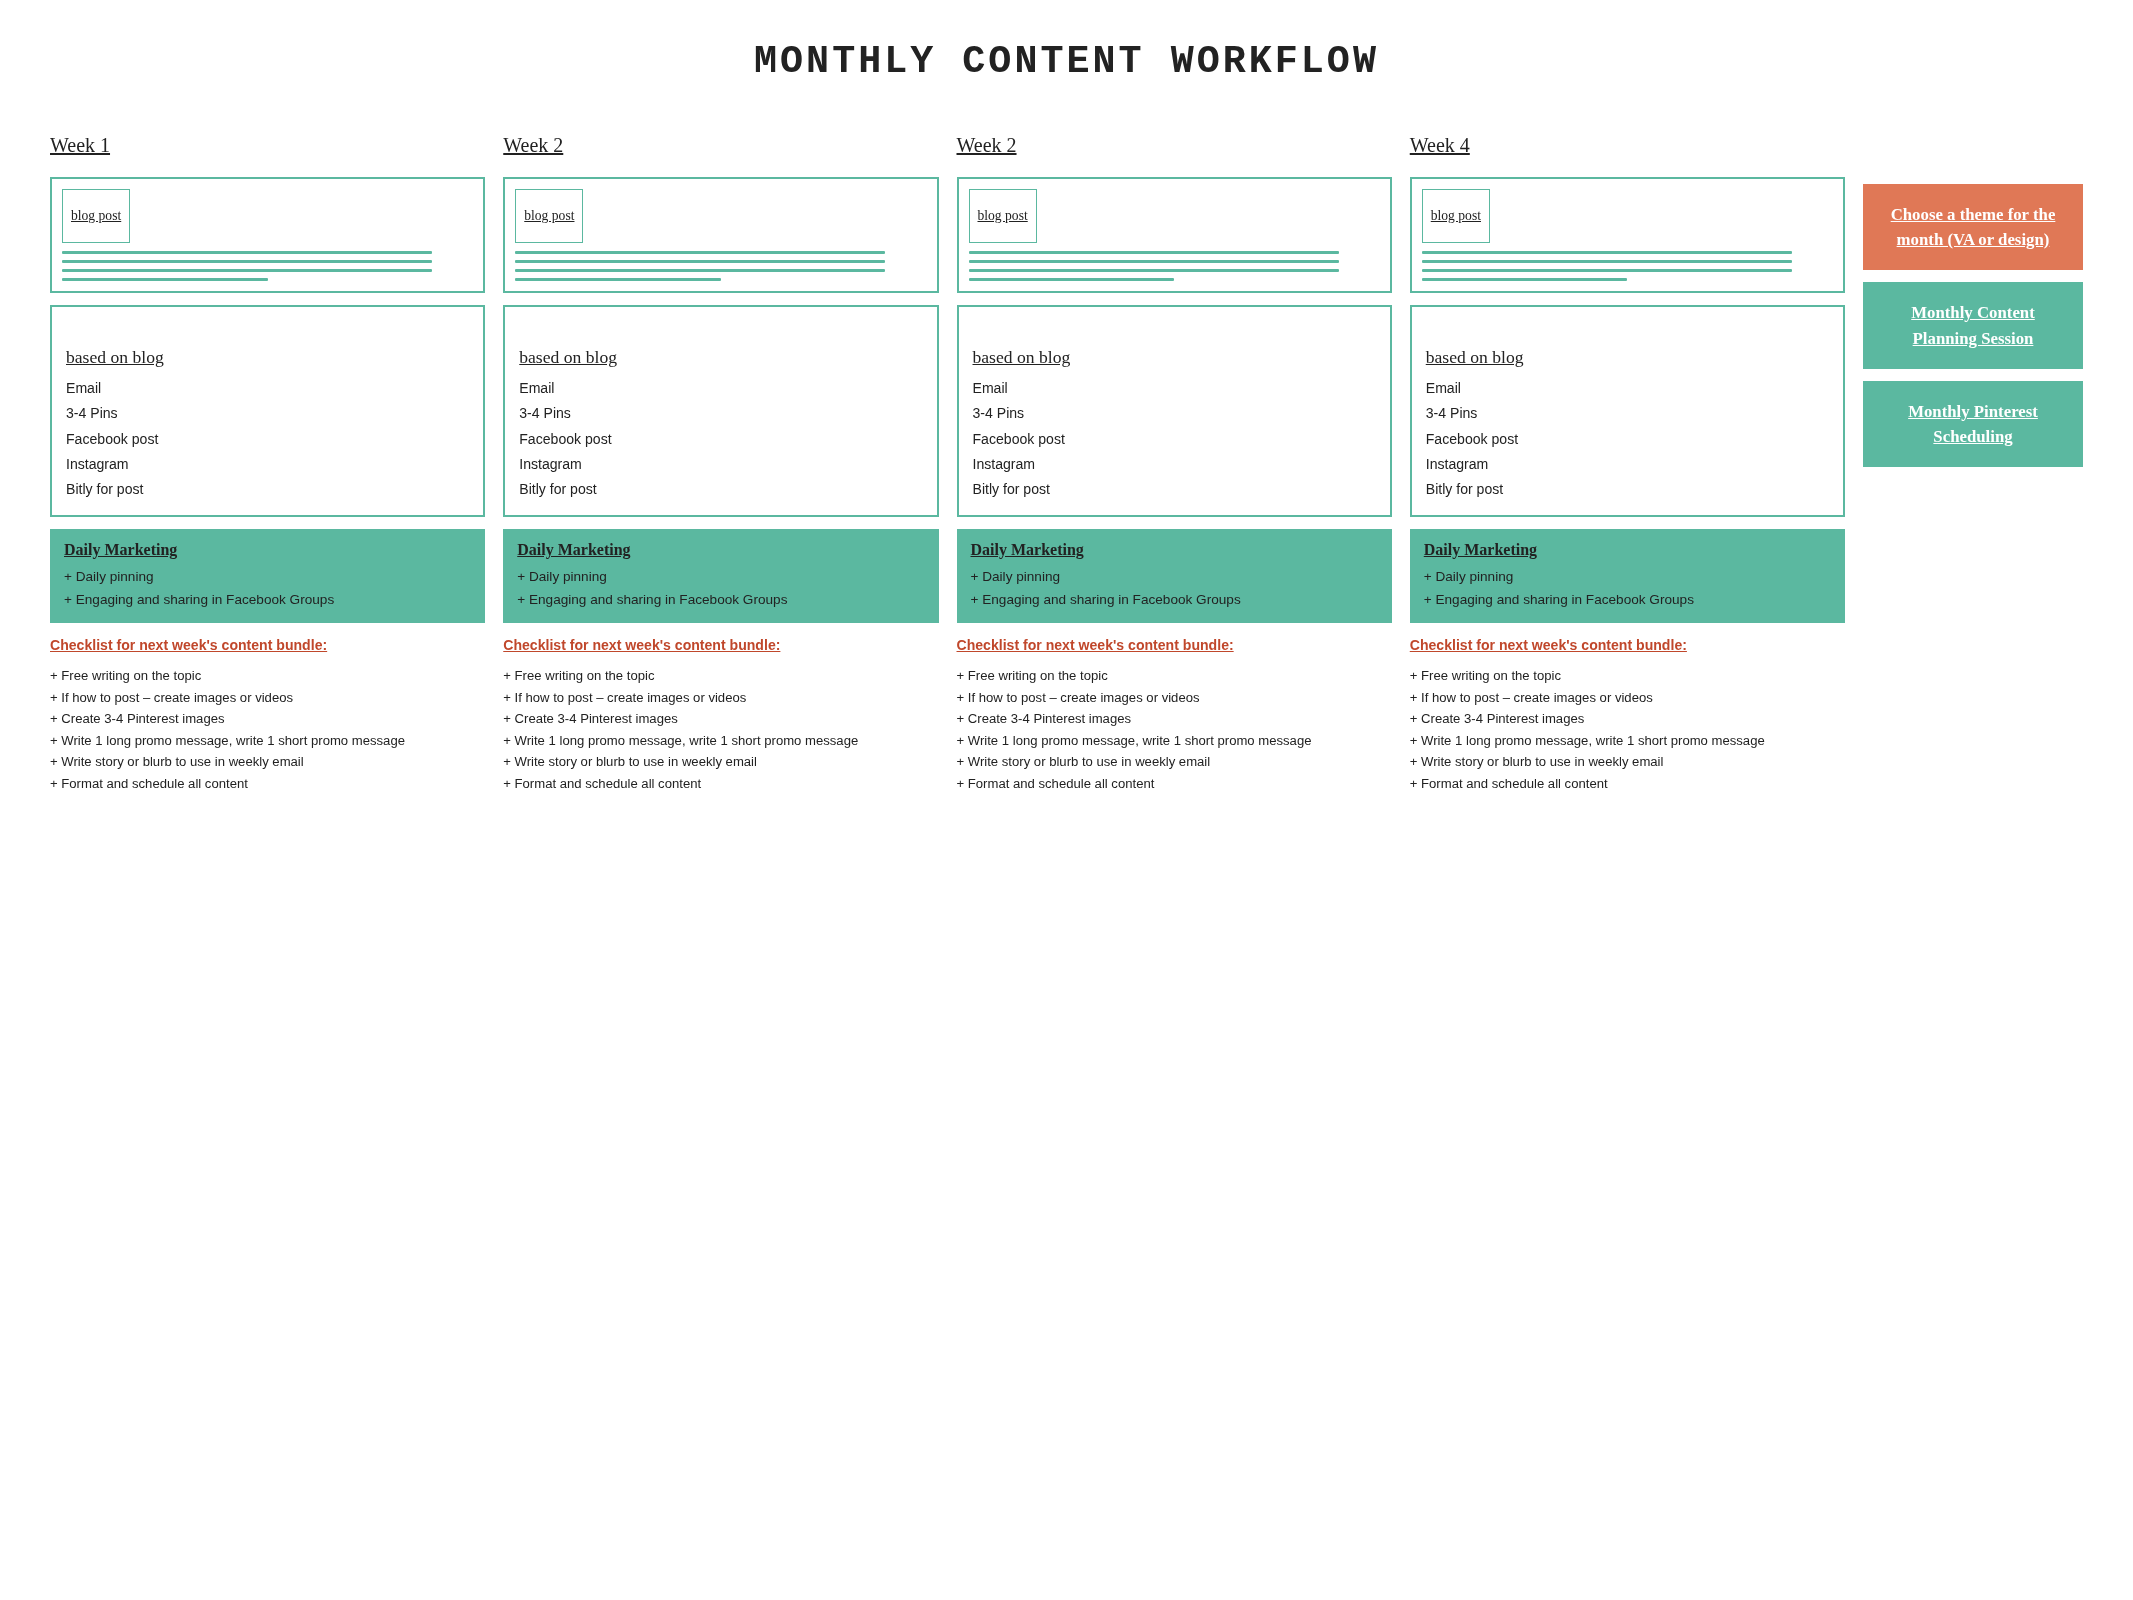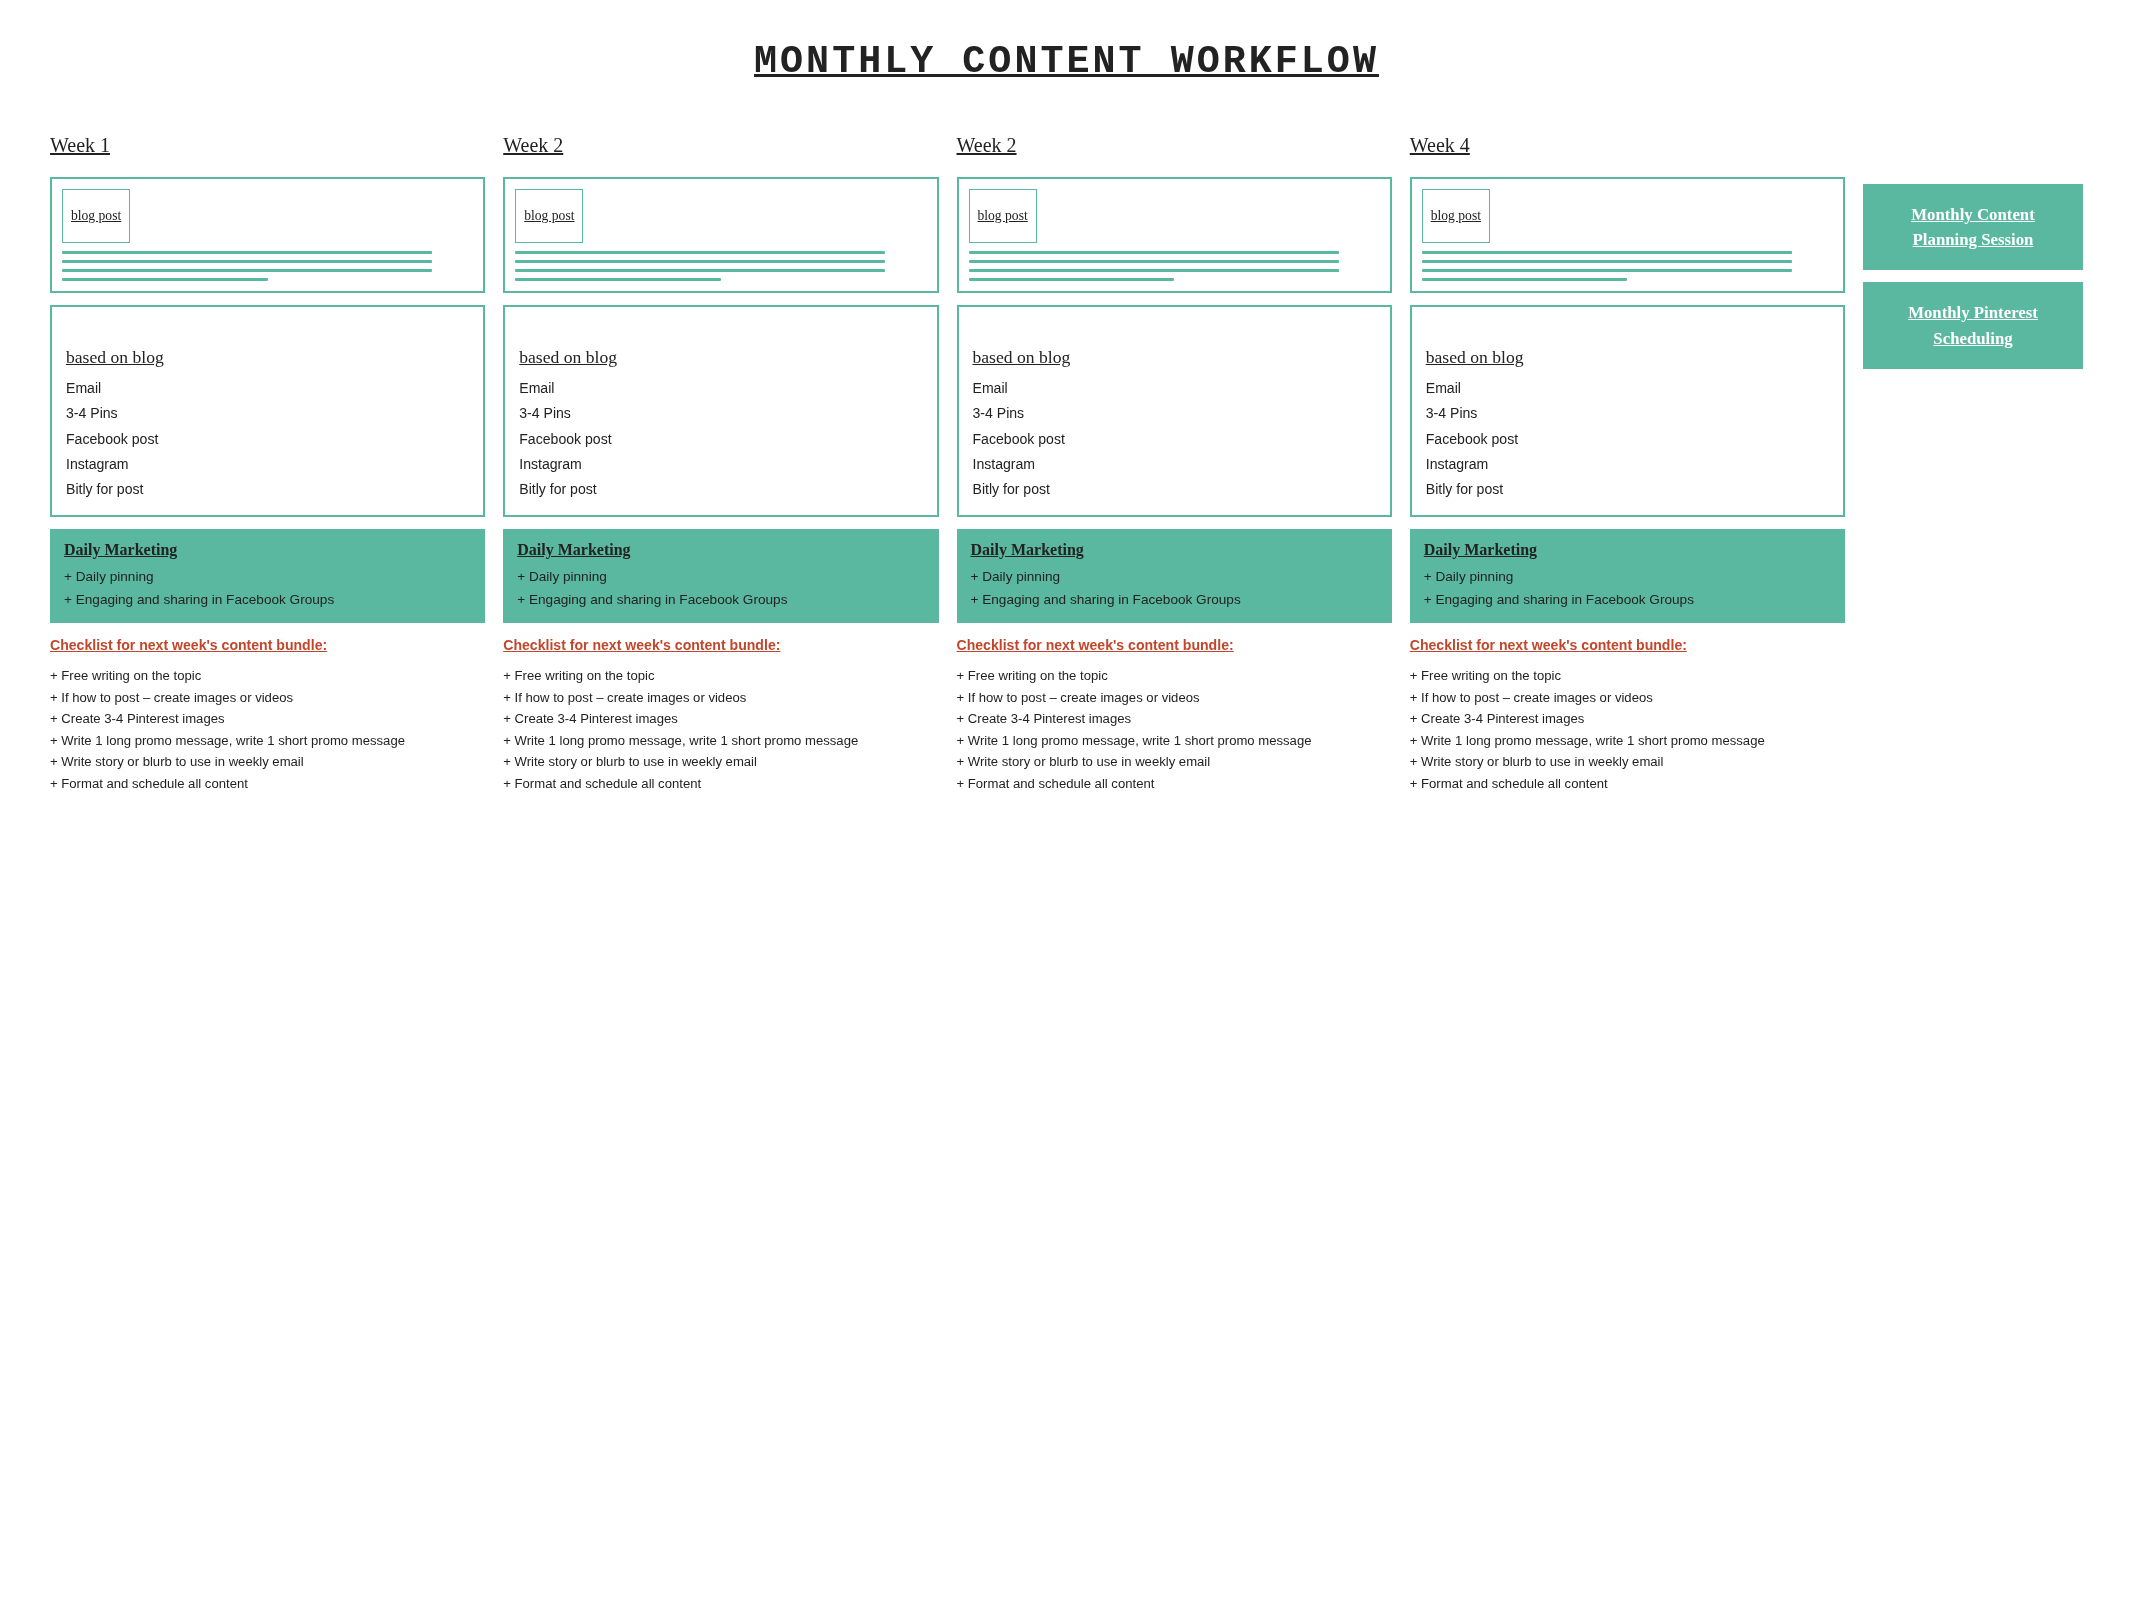--- a/index.html
+++ b/index.html
@@ -7,21 +7,20 @@
       background: #fff;
       font-family: Georgia, 'Times New Roman', serif;
       padding: 40px 50px;
       color: #222;
     }
 
     .page-title {
       text-align: center;
       font-size: 2.4em;
       font-weight: bold;
-      text-decoration: underline;
       text-transform: uppercase;
       letter-spacing: 3px;
       margin-bottom: 50px;
       font-family: 'Courier New', monospace;
     }
 
     .main-grid {
       display: flex;
       gap: 18px;
       align-items: flex-start;
@@ -323,16 +322,17 @@
             <li>Create 3-4 Pinterest images</li>
             <li>Write 1 long promo message, write 1 short promo message</li>
             <li>Write story or blurb to use in weekly email</li>
             <li>Format and schedule all content</li>
           </ul>
         </div>
       </div>
     </div>
 
   <div class="sidebar-col">
+    <div class="sidebar-card salmon">Choose a theme for the month (VA or design)</div>
     <div class="sidebar-card teal">Monthly Content Planning Session</div>
     <div class="sidebar-card teal">Monthly Pinterest Scheduling</div>
   </div>
 </div>
 
 </body></html>

